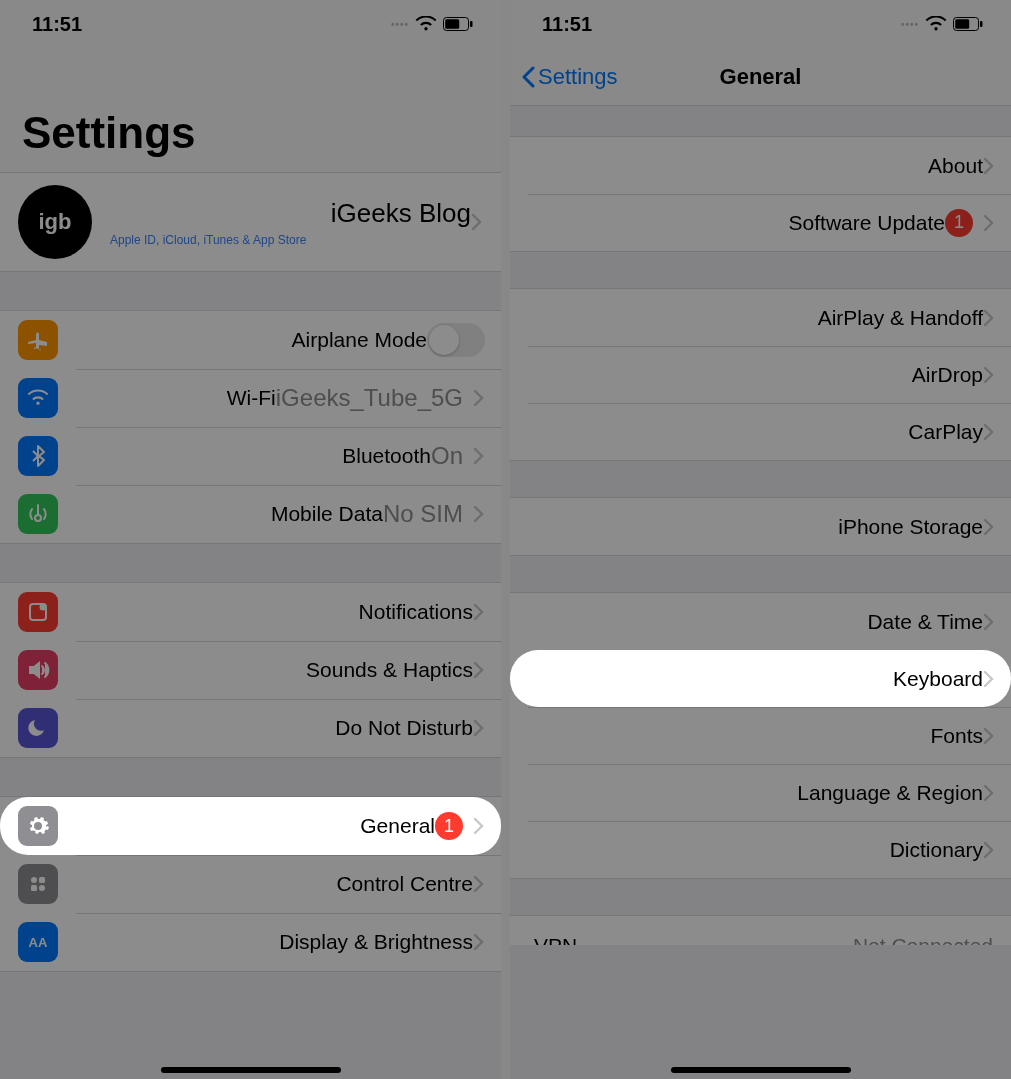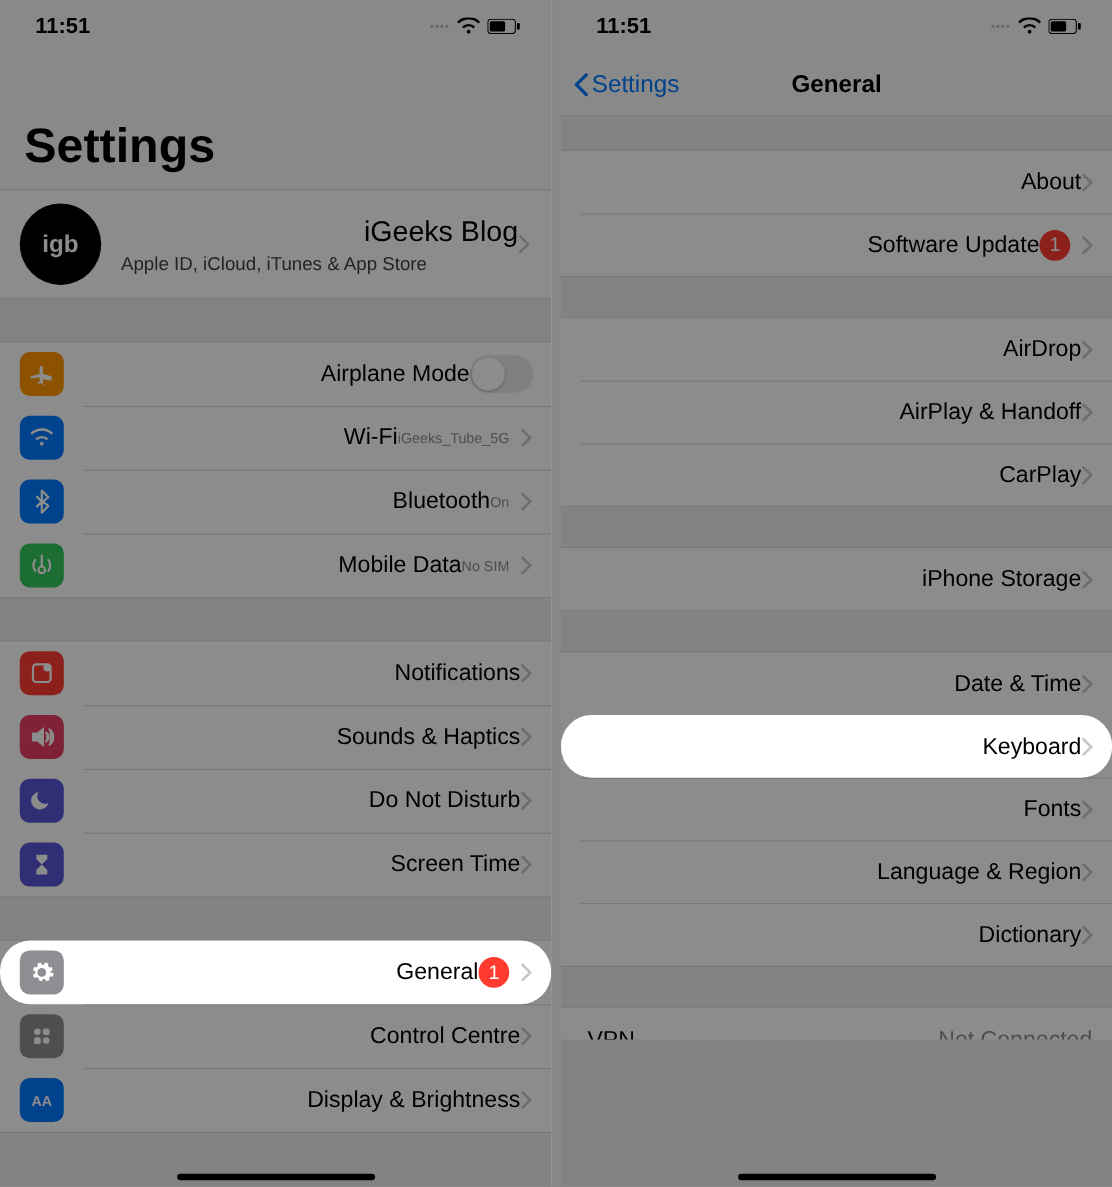--- a/index.html
+++ b/index.html
@@ -63,21 +63,21 @@
     border-radius: 50%;
     background: #000;
     display: flex; align-items: center; justify-content: center;
     color: #fff; font-weight: 800; font-size: 22px;
     margin-right: 18px;
     flex-shrink: 0;
   }
   .avatar .i { text-transform: lowercase; }
   .appleid-text { flex: 1; }
   .appleid-name { font-size: 26px; font-weight: 400; text-align: right; }
-  .appleid-sub { font-size: 17px; color: #404040; margin-top: 4px; }
+  .appleid-sub { font-size: 12px; color: #3b82f6; margin-top: 4px; }
   .chev {
     color: #c7c7cc;
     font-size: 22px;
     font-weight: 300;
   }
   .chev svg { display:block; }
   
   .group {
     background: #fff;
     border-top: 1px solid #d8d8db;
@@ -105,21 +105,21 @@
   .row-icon {
     width: 40px; height: 40px;
     border-radius: 9px;
     display: flex; align-items: center; justify-content: center;
     margin-right: 18px;
     flex-shrink: 0;
     color: #fff;
   }
   .row-icon svg { width: 24px; height: 24px; }
   .row-label { flex: 1; font-size: 21px; }
-  .row-value { font-size: 13px; color: #8e8e93; margin-right: 10px; }
+  .row-value { font-size: 24px; color: #8e8e93; margin-right: 10px; }
   .row-right {
     display: flex; align-items: center;
     padding-right: 16px;
   }
   .badge {
     background: #ff3b30;
     color: #fff;
     min-width: 28px; height: 28px;
     border-radius: 14px;
     display: flex; align-items: center; justify-content: center;
@@ -341,35 +341,20 @@
       </div>
       <div class="row-label">Do Not Disturb</div>
       <div class="row-right">
           <span class="chev">
             <svg width="12" height="18" viewBox="0 0 12 18">
               <path d="M2 2l7 7-7 7" stroke="#c7c7cc" stroke-width="2.4" fill="none" stroke-linecap="round"></path>
             </svg>
           </span>
         </div>
     </div>
-    <div class="row">
-      <div class="row-icon" style="background:#5856d6">
-        <svg viewBox="0 0 24 24">
-            <path d="M7 3h10v4l-5 5 5 5v4H7v-4l5-5-5-5V3z" fill="#fff"></path>
-          </svg>
-      </div>
-      <div class="row-label">Screen Time</div>
-      <div class="row-right">
-          <span class="chev">
-            <svg width="12" height="18" viewBox="0 0 12 18">
-              <path d="M2 2l7 7-7 7" stroke="#c7c7cc" stroke-width="2.4" fill="none" stroke-linecap="round"></path>
-            </svg>
-          </span>
-        </div>
-    </div>
   </div>
 
   <div class="group">
     <div class="row highlight">
       <div class="row-icon" style="background:#8e8e93">
         <svg viewBox="0 0 24 24">
             <path d="M12 8a4 4 0 100 8 4 4 0 000-8zm9 4l2 1-1 3-2-.5a8 8 0 01-1.5 1.5l.5 2-3 1-1-2h-2l-1 2-3-1 .5-2A8 8 0 017 16.5L5 17l-1-3 2-1v-2L4 10l1-3 2 .5A8 8 0 018.5 6L8 4l3-1 1 2h2l1-2 3 1-.5 2A8 8 0 0119 7.5l2-.5 1 3-2 1v2z" fill="#fff"></path>
           </svg>
       </div>
       <div class="row-label">General</div>
@@ -471,31 +456,31 @@
             <svg width="12" height="18" viewBox="0 0 12 18">
               <path d="M2 2l7 7-7 7" stroke="#c7c7cc" stroke-width="2.4" fill="none" stroke-linecap="round"></path>
             </svg>
           </span>
       </div>
     </div>
   </div>
 
   <div class="group">
     <div class="row noicon">
+      <div class="row-label">AirPlay &amp; Handoff</div>
+      <div class="row-right">
+          <span class="chev">
+            <svg width="12" height="18" viewBox="0 0 12 18">
+              <path d="M2 2l7 7-7 7" stroke="#c7c7cc" stroke-width="2.4" fill="none" stroke-linecap="round"></path>
+            </svg>
+          </span>
+        </div>
+    </div>
+    <div class="row noicon">
       <div class="row-label">AirDrop</div>
-      <div class="row-right">
-          <span class="chev">
-            <svg width="12" height="18" viewBox="0 0 12 18">
-              <path d="M2 2l7 7-7 7" stroke="#c7c7cc" stroke-width="2.4" fill="none" stroke-linecap="round"></path>
-            </svg>
-          </span>
-        </div>
-    </div>
-    <div class="row noicon">
-      <div class="row-label">AirPlay &amp; Handoff</div>
       <div class="row-right">
           <span class="chev">
             <svg width="12" height="18" viewBox="0 0 12 18">
               <path d="M2 2l7 7-7 7" stroke="#c7c7cc" stroke-width="2.4" fill="none" stroke-linecap="round"></path>
             </svg>
           </span>
         </div>
     </div>
     <div class="row noicon">
       <div class="row-label">CarPlay</div>

